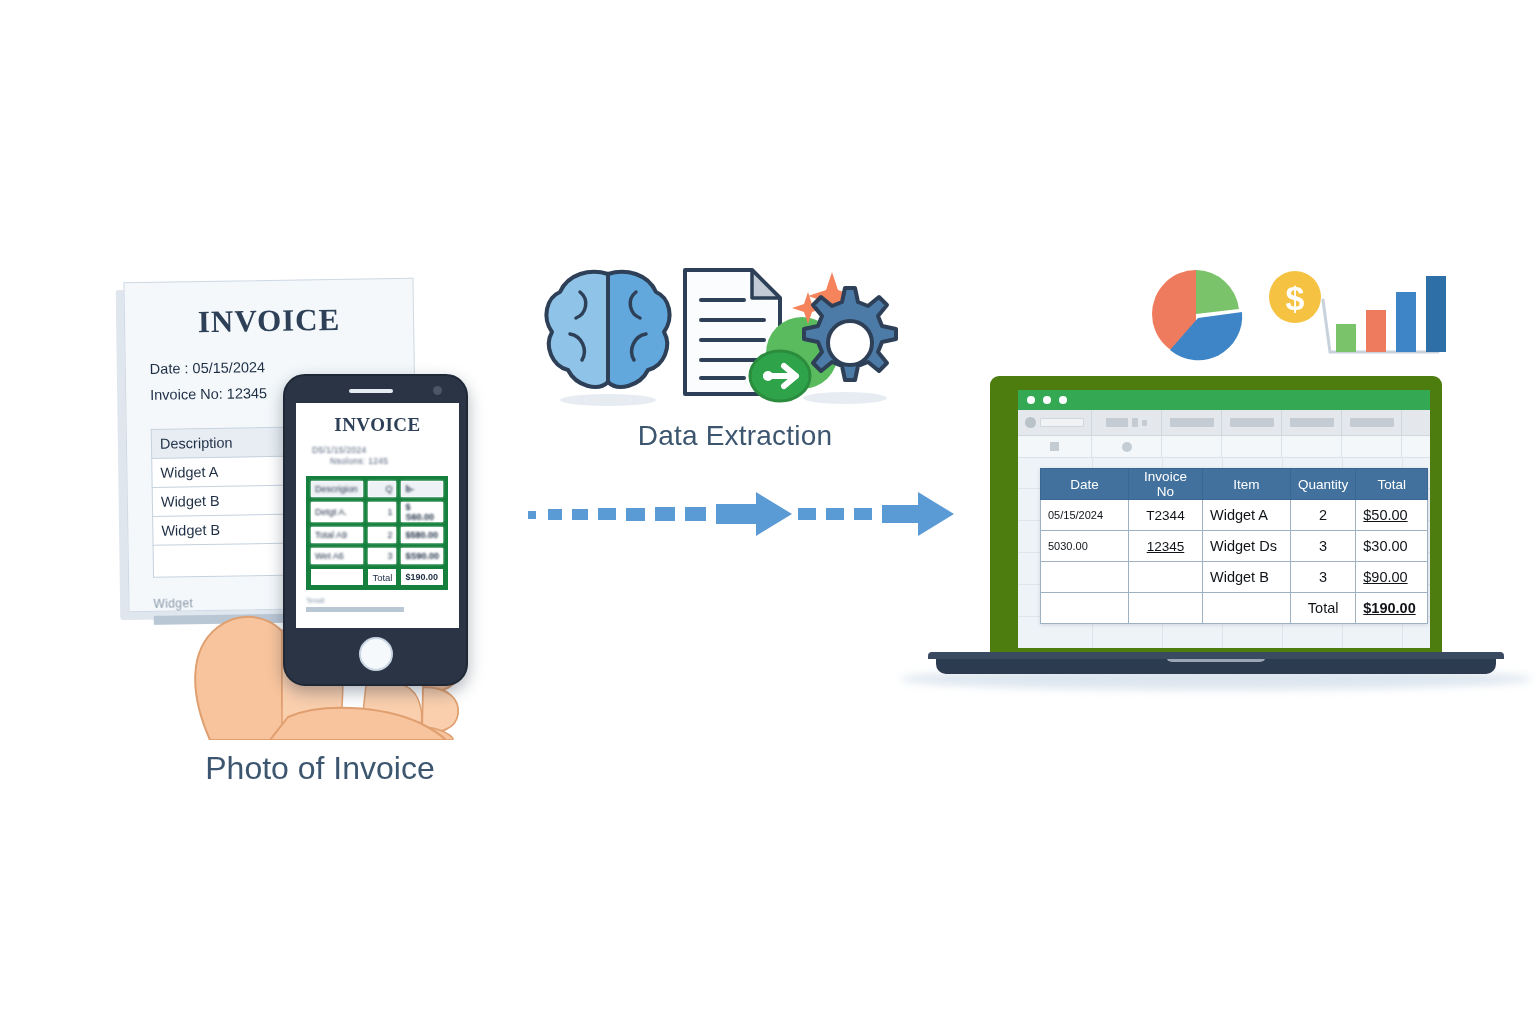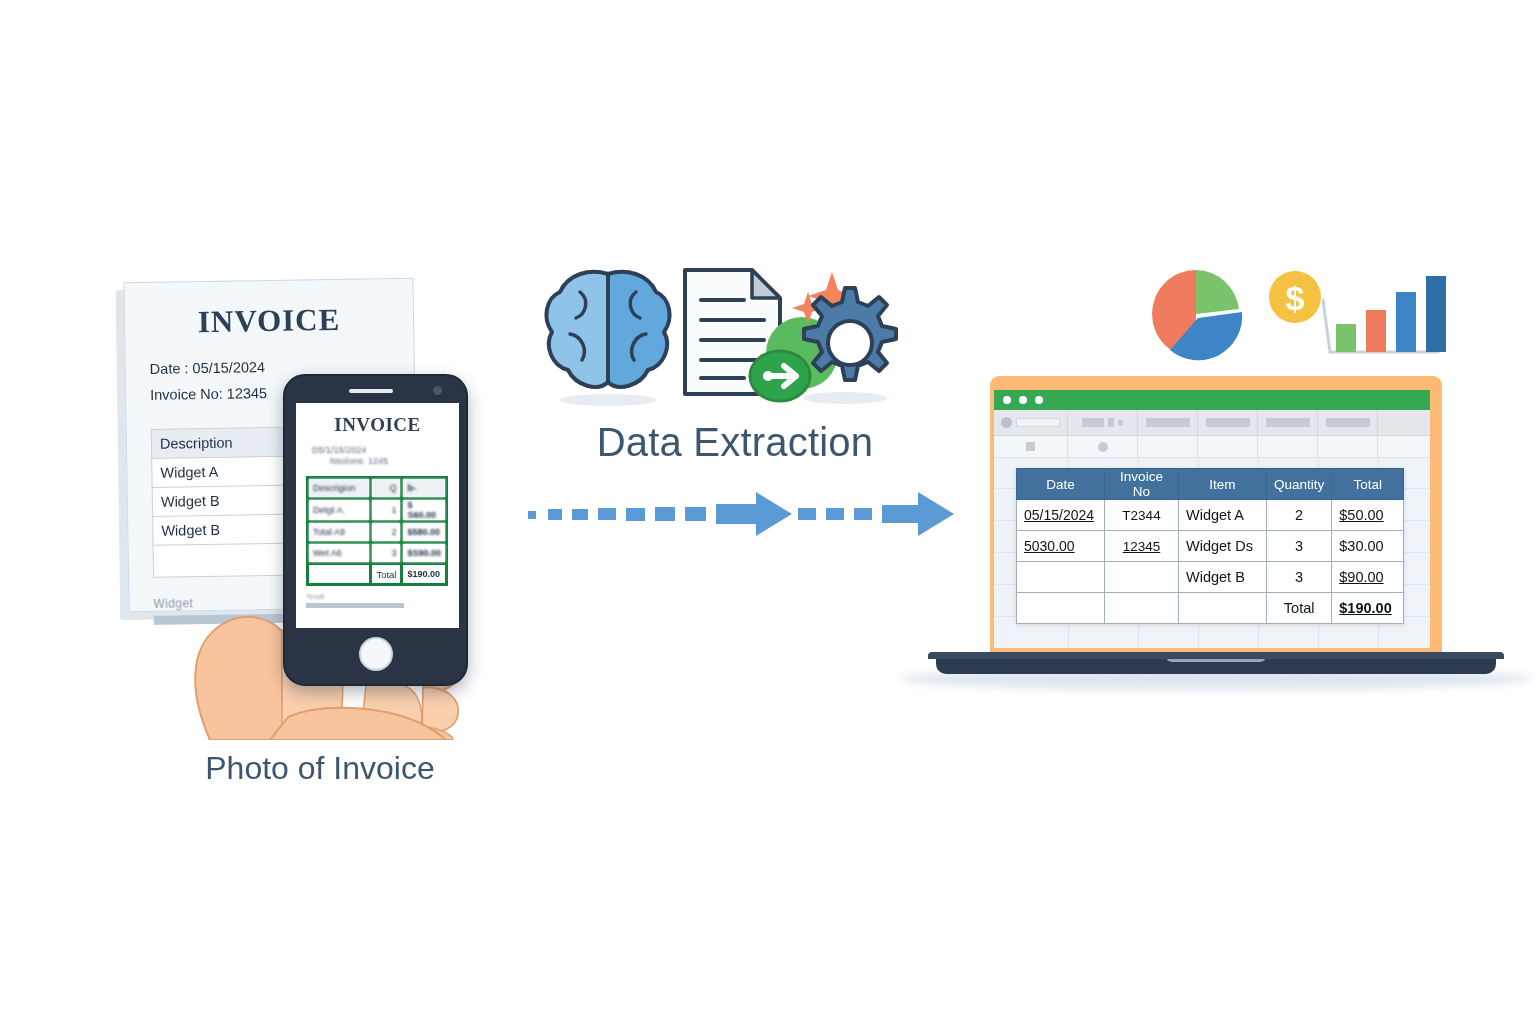--- a/index.html
+++ b/index.html
@@ -98,47 +98,47 @@
   .ps-meta {
     margin-left: 10px; font-size: 8.5px; color: #53627a;
     filter: blur(0.9px); letter-spacing: .3px;
   }
   .ps-meta.a { margin-top: 9px; margin-left: 16px; }
   .ps-meta.b { margin-top: 1px; padding-left: 24px; }
   .pstable {
     margin: 10px auto 0 10px; width: 142px; border-collapse: collapse;
   }
   .pstable td {
-    border: 3px solid #15803d; height: 21px;
+    border: 5px solid #15803d; height: 21px;
     font-size: 9px; color: #1d2e44; padding: 0 4px; background: #fff; margin-top: 8px;
   }
   .pstable tr.h td { background: #eef2f6; }
   .blr { filter: blur(0.9px); }
   .pstable td.q { text-align: right; width: 24px; }
   .pstable td.amt { text-align: left; width: 44px; font-weight: bold; }
   .pstable td.tl { text-align: center; font-size: 9.5px; }
   .ps-foot-lbl { margin: 7px 0 0 10px; font-size: 7px; color: #8a99ab; filter: blur(0.8px); }
   .ps-foot-bar { margin: 3px 0 0 10px; width: 98px; height: 5px; background: #b9c6d4; filter: blur(0.5px); }
 
   
   .center-icons { position: absolute; left: 540px; top: 258px; width: 390px; height: 160px; }
   .center-label {
     position: absolute; left: 540px; top: 420px; width: 390px;
-    text-align: center; font-size: 40px; color: #3d5670; letter-spacing: .2px;
+    text-align: center; font-size: 28px; color: #3d5670; letter-spacing: .2px;
   }
   .arrow-wrap { position: absolute; left: 520px; top: 480px; width: 440px; height: 70px; }
 
   
   .charts { position: absolute; left: 1150px; top: 252px; width: 300px; height: 120px; }
 
   .laptop-lid {
     position: absolute; left: 990px; top: 376px;
     width: 452px; height: 282px;
-    background: #fdba74; border-radius: 9px 9px 3px 3px;
-    padding: 14px 12px 10px 4px;
+    background: #4d7c0f; border-radius: 9px 9px 3px 3px;
+    padding: 14px 12px 10px 28px;
   }
   .laptop-screen {
     width: 100%; height: 100%;
     background: #eef3f8; overflow: hidden; position: relative;
   }
   .ss-titlebar { height: 20px; background: #34a853; display: flex; align-items: center; padding-left: 9px; gap: 8px; }
   .ss-dot { width: 8px; height: 8px; border-radius: 50%; background: #ffffff; }
   .ss-toolbar { height: 26px; background: #e4e8ec; display: flex; align-items: center; border-bottom: 1px solid #cfd7df; }
   .tb-cell { height: 100%; border-right: 1px solid #cfd7df; display: flex; align-items: center; justify-content: center; gap: 4px; }
   .tb-pill { height: 9px; background: #c4cbd2; border-radius: 1px; filter: blur(0.6px); }
@@ -161,21 +161,21 @@
     background: #41719c; color: #ffffff;
     font-size: 13.5px; font-weight: normal;
     height: 28px; padding: 0 7px; text-align: center;
     border: 1px solid #3a6690;
   }
   .dtable td {
     border: 1px solid #9fb0c0; height: 31px;
     font-size: 14.5px; color: #101418; padding: 0 7px;
     background: #fff; white-space: nowrap;
   }
-  .dtable td.c-date { width: 88px; font-size: 14px; text-decoration: underline; }
+  .dtable td.c-date { width: 88px; font-size: 11px; }
   .dtable td.c-inv { width: 74px; text-align: center; font-size: 13.5px; }
   .dtable td.c-item { width: 88px; }
   .dtable td.c-qty { width: 64px; text-align: center; }
   .dtable td.c-tot { width: 72px; font-weight: normal; }
   .dtable td.tot-label { text-align: center; }
   .dtable td.tot-value { font-weight: bold; }
   .u1 { text-decoration: underline; text-decoration-thickness: 1.2px; }
 
   .laptop-base {
     position: absolute; left: 936px; top: 652px;

